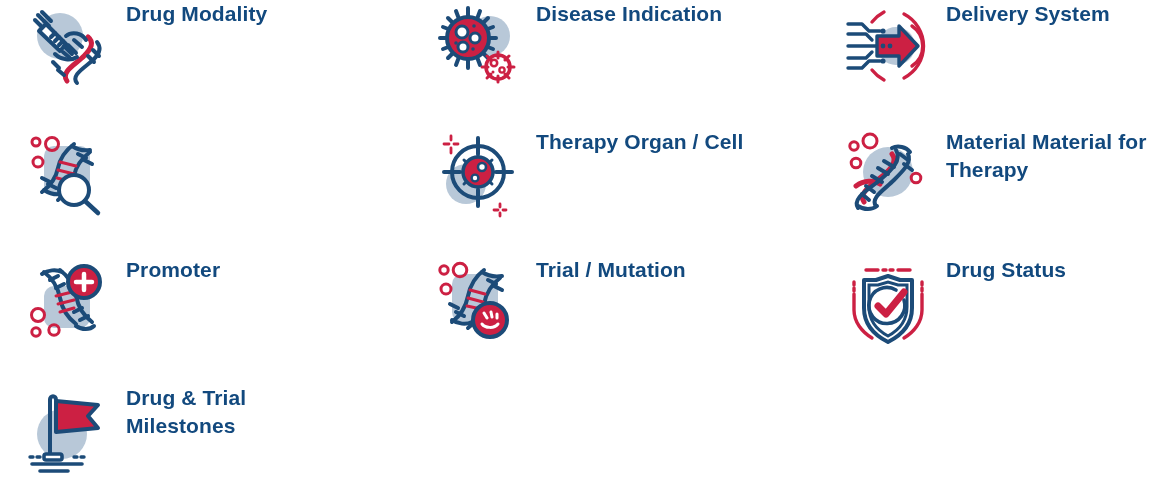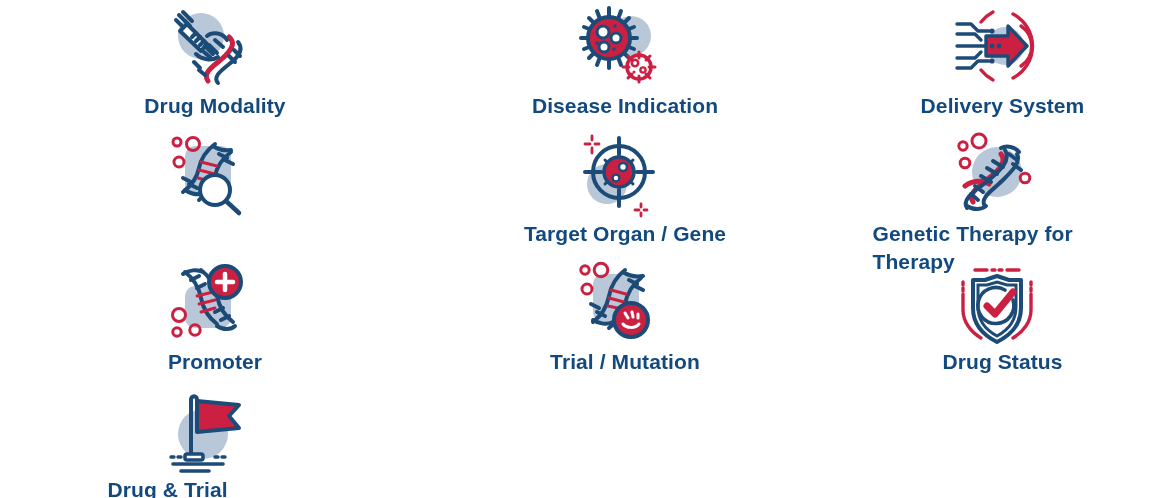--- a/index.html
+++ b/index.html
@@ -15,23 +15,21 @@
   }
   .grid {
     display: grid;
     grid-template-columns: 410px 410px 345px;
     grid-template-rows: 128px 128px 128px 114px;
     width: 1165px;
     height: 498px;
   }
   .cell {
     display: flex;
-    flex-direction: column;
-    align-items: center;
-    padding-left: 8px;
+    padding-left: 22px;
     box-sizing: border-box;
   }
   .cell.empty { }
   .icon-wrap {
     width: 92px;
     height: 92px;
     flex: 0 0 92px;
     display: flex;
     align-items: center;
     justify-content: center;
@@ -229,21 +227,21 @@
           <line x1="22" y1="16" x2="26" y2="16"></line>
           <line x1="19" y1="8" x2="19" y2="12"></line>
           <line x1="19" y1="20" x2="19" y2="25"></line>
           <line x1="62" y1="82" x2="66" y2="82"></line>
           <line x1="71" y1="82" x2="74" y2="82"></line>
           <line x1="68" y1="76" x2="68" y2="79"></line>
           <line x1="68" y1="85" x2="68" y2="88"></line>
         </g>
       </svg>
     </span>
-    <span class="label">Target Organ / Gene</span>
+    <span class="label">Therapy Organ / Cell</span>
   </div>
 
   <div class="cell">
     <span class="icon-wrap">
       <svg viewBox="0 0 92 92" xmlns="http://www.w3.org/2000/svg">
         <circle cx="46" cy="44" r="25" fill="#b8c8d8"></circle>
         <g fill="none" stroke="#cc2043" stroke-width="3" stroke-linecap="round">
           <circle cx="12" cy="18" r="4.2"></circle>
           <circle cx="28" cy="13" r="7"></circle>
           <circle cx="14" cy="35" r="4.8"></circle>
@@ -259,21 +257,21 @@
           <path d="M36 40 L46 46"></path>
           <path d="M42 33 L52 39"></path>
           <path d="M30 48 L40 54"></path>
           <path d="M58 26 L66 32"></path>
           <path d="M24 58 L32 64"></path>
           <path d="M20 66 L27 72"></path>
           <path d="M62 36 L70 42"></path>
         </g>
       </svg>
     </span>
-    <span class="label wide">Genetic Therapy for Therapy</span>
+    <span class="label wide">Material Material for Therapy</span>
   </div>
 
   <div class="cell">
     <span class="icon-wrap">
       <svg viewBox="0 0 92 92" xmlns="http://www.w3.org/2000/svg">
         <rect x="22" y="30" width="46" height="42" rx="10" fill="#b8c8d8"></rect>
         <g fill="none" stroke="#1c4b78" stroke-width="4" stroke-linecap="round" stroke-linejoin="round">
           <path d="M22 16 C30 22, 36 32, 38 42 C40 52, 46 62, 54 68"></path>
           <path d="M38 14 C46 20, 52 30, 54 40 C56 50, 62 60, 70 66"></path>
           <path d="M20 18 C26 14, 34 13, 40 16"></path>

